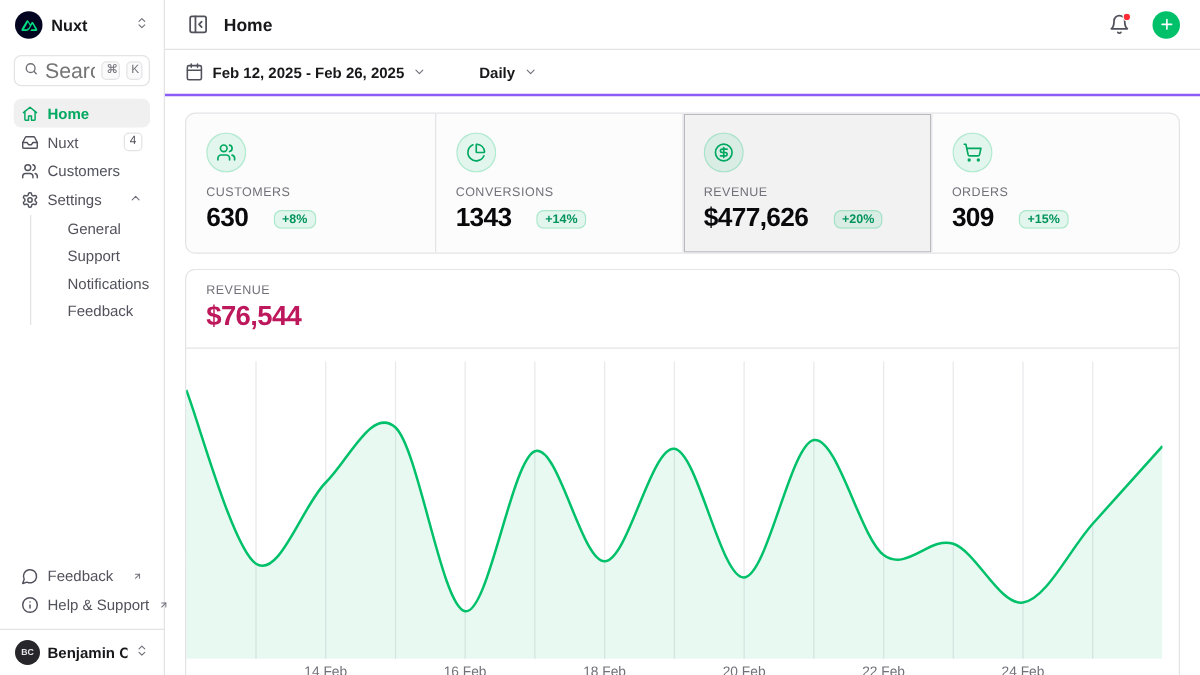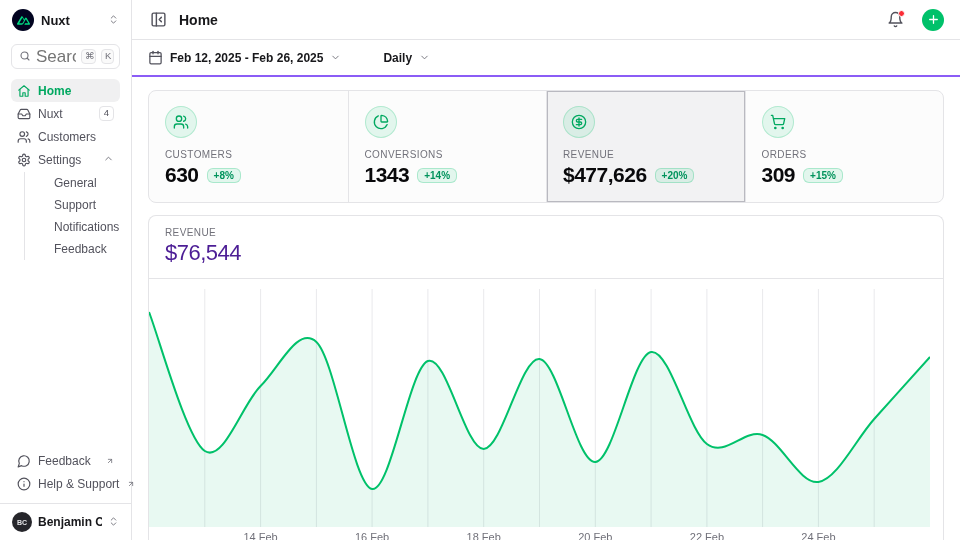--- a/index.html
+++ b/index.html
@@ -50,30 +50,30 @@
   .content { flex:1; padding:13px 16px 0 16px; overflow:hidden; }
 
   
   .stats { display:grid; grid-template-columns:repeat(4,1fr); border:1px solid #e4e4e7; border-radius:8px; background:#fcfcfc; overflow:hidden; }
   .stat-card { padding:15px 16px; border-left:1px solid #e4e4e7; cursor:pointer; }
   .stat-card:first-child { border-left:0; }
   .stat-card.selected { background:#f2f2f3; box-shadow:inset 0 0 0 1px #b9b9c0; }
   .stat-ic { width:32px; height:32px; border-radius:50%; background:rgba(0,193,106,0.10);
     box-shadow:inset 0 0 0 1px rgba(0,193,106,0.22); color:#00a860; display:flex; align-items:center; justify-content:center; }
   .stat-lbl { margin-top:11px; font-size:10px; letter-spacing:.4px; color:#71717a; font-weight:500; }
-  .stat-val-row { margin-top:3px; display:flex; align-items:center; gap:8px;text-align:center; }
+  .stat-val-row { margin-top:3px; display:flex; align-items:center; gap:20px;text-align:center; }
   .stat-val { font-size:21px; font-weight:700; letter-spacing:-0.5px; color:#09090b; }
   .delta-badge { font-size:10px; font-weight:600; color:#00935c; background:rgba(0,193,106,0.10);
     box-shadow:inset 0 0 0 1px rgba(0,193,106,0.25); border-radius:6px; padding:2px 7px; }
 
   
   .chart-card { margin-top:12px; border:1px solid #e4e4e7; border-radius:8px 8px 0 0; border-bottom:0; background:#fff; }
   .chart-head { padding:11px 16px 12px 16px; border-bottom:1px solid #e4e4e7; }
   .chart-lbl { font-size:10px; letter-spacing:.4px; color:#71717a; font-weight:500; }
-  .chart-val { font-size:22px; font-weight:400; letter-spacing:-0.5px; color:#4c1d95; margin-top:2px; }
+  .chart-val { font-size:22px; font-weight:700; letter-spacing:-0.5px; color:#be185d; margin-top:2px; }
   .chart-body { padding:10px 0 0 0; }
   .chart-body svg { display:block; }
 </style>
 </head>
 <body>
 
 <div class="app">
 
   <aside class="sidebar">
     <div class="ws-row">

